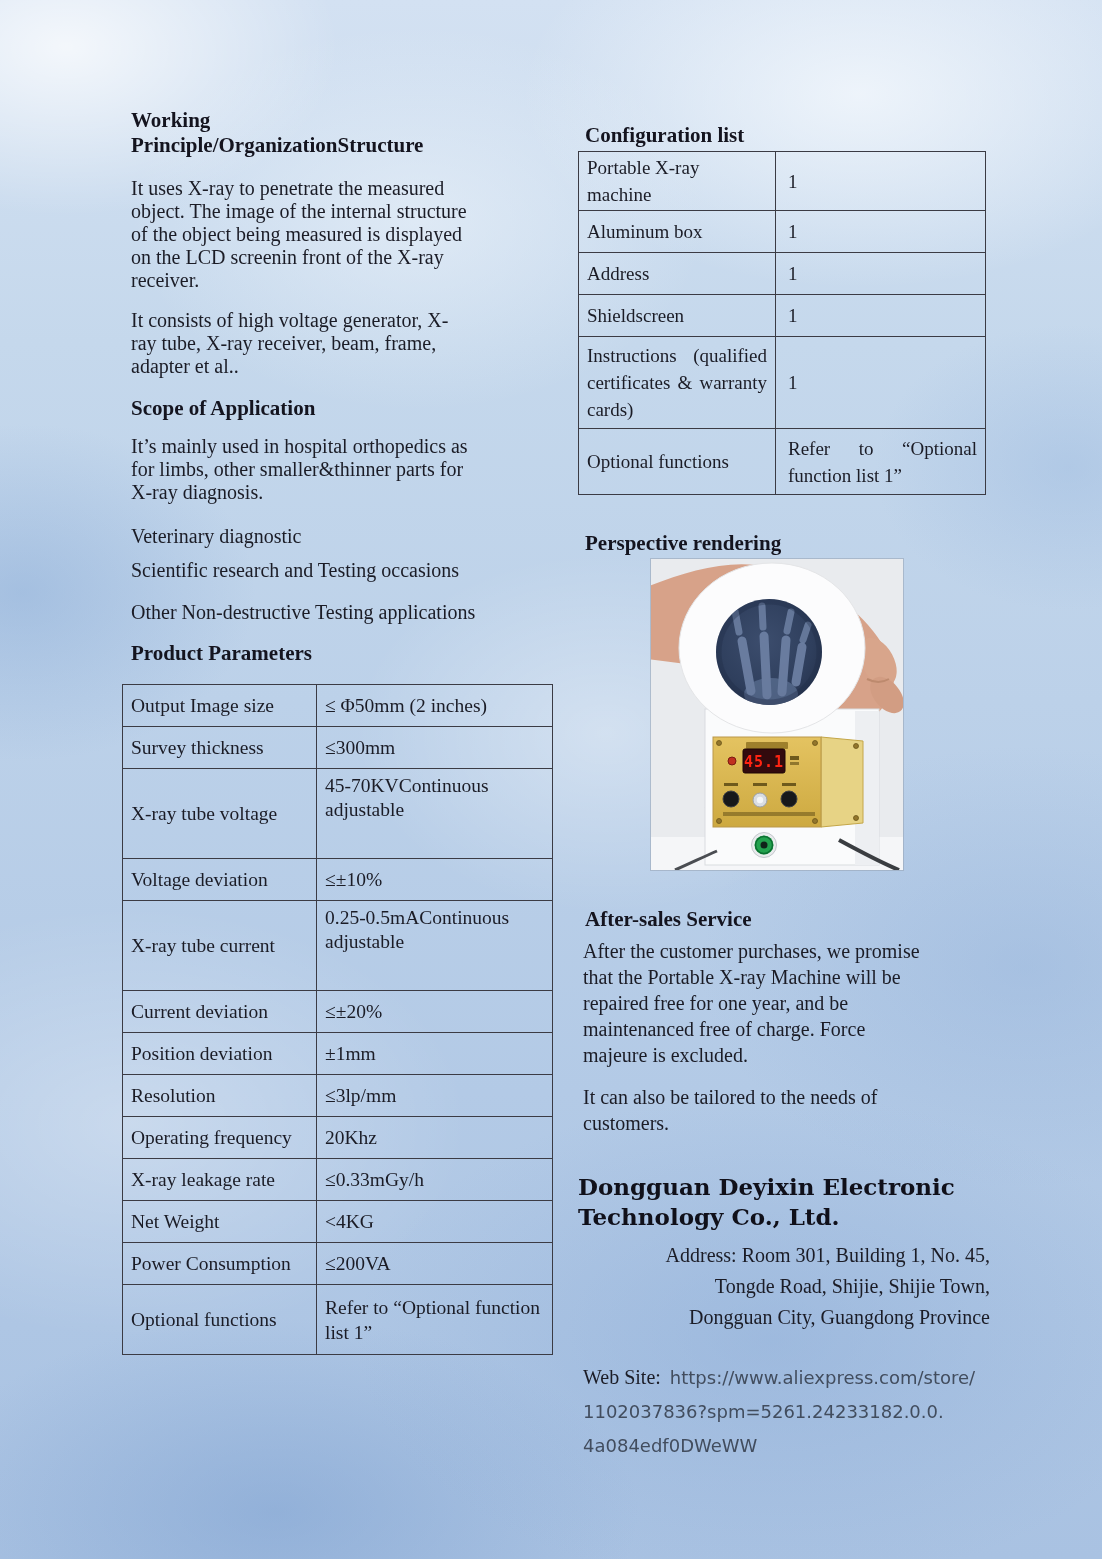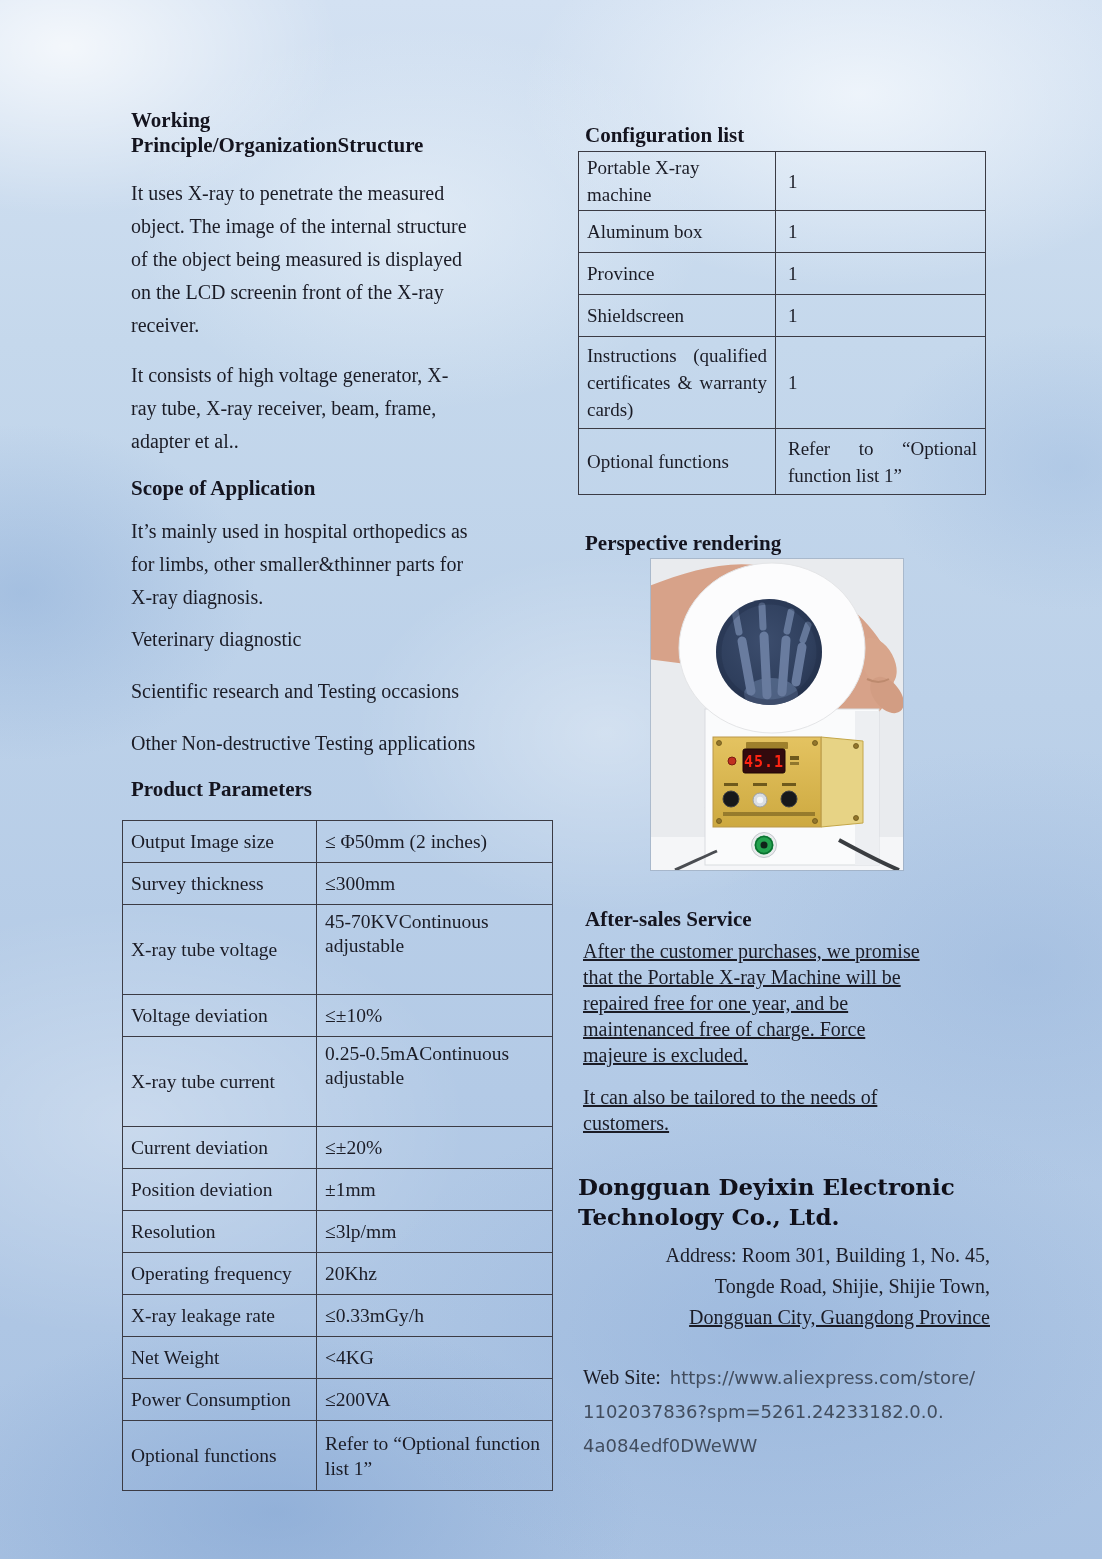--- a/index.html
+++ b/index.html
@@ -16,41 +16,41 @@
       radial-gradient(ellipse 500px 340px at 93% 62%,rgba(140,172,215,.36), rgba(140,172,215,0) 65%),
       radial-gradient(ellipse 560px 360px at 12% 72%,rgba(255,255,255,.3),  rgba(255,255,255,0) 60%),
       radial-gradient(ellipse 640px 380px at 70% 86%,rgba(132,166,212,.38), rgba(132,166,212,0) 65%),
       radial-gradient(ellipse 560px 300px at 25% 97%,rgba(118,155,205,.46), rgba(118,155,205,0) 65%),
       linear-gradient(180deg,#d3e1f2 0%,#c5d8ec 22%,#bcd1e9 45%,#b3cae6 70%,#a9c2e2 100%);
   }
   .col-left  { position:absolute; left:131px; top:108px; width:426px; }
   .col-right { position:absolute; left:578px; top:123px; width:412px; }
   .h { font-weight:bold; font-size:21px; line-height:25px; margin:0; white-space:pre-line; color:#14141f; }
   p  { margin:0; font-size:20px; white-space:pre-line; }
-  .col-left  p { line-height:33px;font-family:Liberation Serif, serif; }
+  .col-left  p { line-height:23px;font-family:Liberation Serif, serif; }
   .col-right p { line-height:26px; }
   table { border-collapse:collapse; table-layout:fixed; }
   td { border:1px solid #3b3b44; padding:2px 8px; vertical-align:middle; overflow:hidden; }
   .params { width:430px; margin:18px 0 0 -9px;border-radius:32px; }
   .params td { font-size:19.5px; line-height:24px; }
   .config { width:407px; margin-top:3px; }
   .config td { font-size:19px;   line-height:27px; }
   .config td.qty { padding-left:12px; }
   .vtop { vertical-align:top; padding-top:5px; line-height:27.5px; }
   .just { text-align:justify; }
   .photo-wrap { margin:2px 0 0 72px; width:252px; height:311px; border:1px solid rgba(150,162,178,.55);text-align:center; }
   .company { font-family:"DejaVu Serif","Liberation Serif",serif; font-weight:bold;
              font-size:23px; line-height:30px; white-space:pre-line; color:#10101a; margin-top:36px; }
   .addr { font-size:20px; line-height:31px; margin-top:8px;text-align:right; }
   .addr div { white-space:pre-line; }
   .web { margin-top:28px; line-height:33px; padding-left:5px; }
   .web-label { font-size:20px; }
   .web-url { font-family:"DejaVu Sans","Liberation Sans",sans-serif; font-size:18px;
              color:#424d5e; white-space:pre-line; margin-left:9px; }
-  .pad7 { padding-left:7px; } .pad12 { padding-left:12px; } .pad5 { padding-left:5px;text-decoration:underline; }
+  .pad7 { padding-left:7px; } .pad12 { padding-left:12px; } .pad5 { padding-left:5px; }
 </style>
 </head>
 <body>
 
 <div class="page">
 
   <div class="col-left">
     <h2 class="h">Working
 Principle/OrganizationStructure</h2>
     <p style="margin-top:19px">It uses X-ray to penetrate the measured
@@ -58,22 +58,22 @@
 of the object being measured is displayed
 on the LCD screenin front of the X-ray
 receiver.</p>
     <p style="margin-top:17px">It consists of high voltage generator, X-
 ray tube, X-ray receiver, beam, frame,
 adapter et al..</p>
     <h2 class="h" style="margin-top:18px">Scope of Application</h2>
     <p style="margin-top:14px">It’s mainly used in hospital orthopedics as
 for limbs, other smaller&amp;thinner parts for
 X-ray diagnosis.</p>
-    <p style="margin-top:9px">Veterinary diagnostic</p>
-    <p style="margin-top:19px">Scientific research and Testing occasions</p>
+    <p style="margin-top:21px">Veterinary diagnostic</p>
+    <p style="margin-top:11px">Scientific research and Testing occasions</p>
     <p style="margin-top:19px">Other Non-destructive Testing applications</p>
     <h2 class="h" style="margin-top:17px">Product Parameters</h2>
 
     <table class="params">
       <colgroup>
           <col style="width:194px">
           <col style="width:236px">
         </colgroup>
       <tbody>
           <tr style="height:42px">
@@ -147,21 +147,21 @@
       <tbody>
           <tr style="height:42px">
             <td>Portable X-ray machine</td>
             <td class="qty">1</td>
           </tr>
       <tr style="height:42px">
             <td>Aluminum box</td>
             <td class="qty">1</td>
           </tr>
       <tr style="height:42px">
-            <td>Province</td>
+            <td>Address</td>
             <td class="qty">1</td>
           </tr>
       <tr style="height:42px">
             <td>Shieldscreen</td>
             <td class="qty">1</td>
           </tr>
       <tr style="height:92px">
             <td class="vtop just">Instructions (qualified certificates &amp; warranty cards)</td>
             <td class="qty">1</td>
           </tr>

